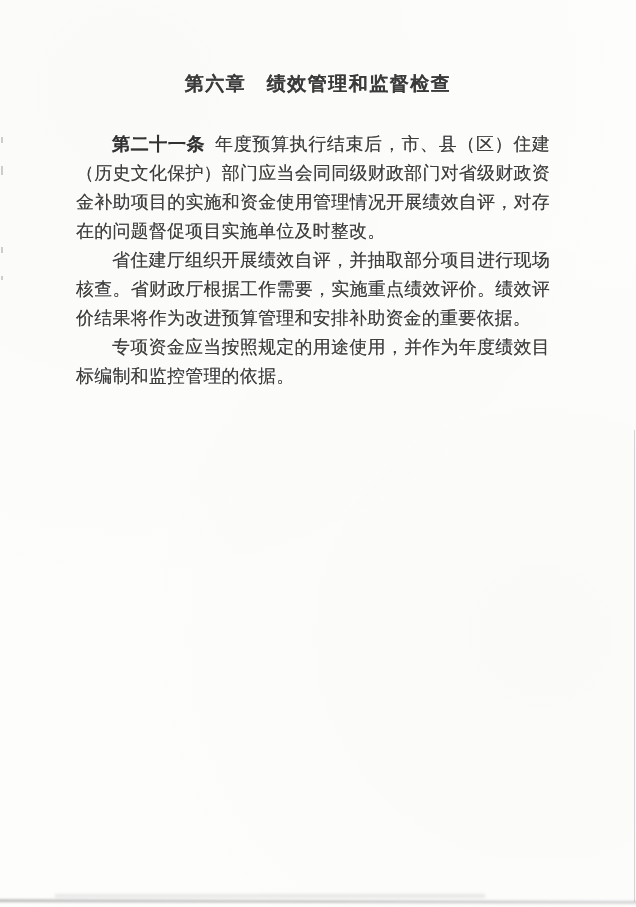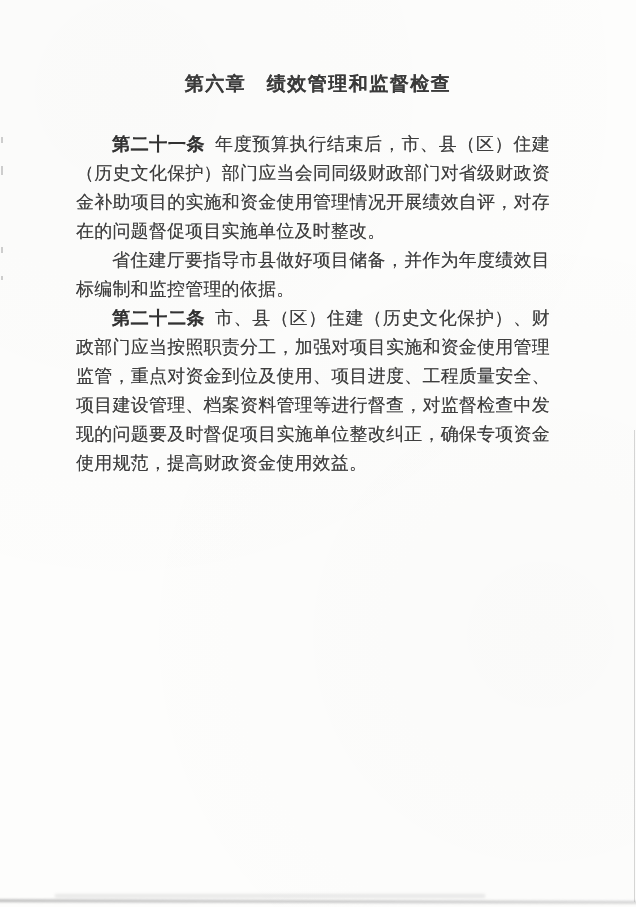--- a/index.html
+++ b/index.html
@@ -105,22 +105,22 @@
 </style>
 </head>
 <body>
 
 <div class="scan-page">
 
   <h1 class="doc-title">第六章　绩效管理和监督检查</h1>
 
   <div class="doc-body">
       <p class="para"><b class="article-label">第二十一条</b><span>年度预算执行结束后，市、县（区）住建（历史文化保护）部门应当会同同级财政部门对省级财政资金补助项目的实施和资金使用管理情况开展绩效自评，对存在的问题督促项目实施单位及时整改。</span></p>
-      <p class="para"><span>省住建厅要指导市县做好项目储备，并作为年度绩效目标编制和监控管理的依据。</span></p>
-      <p class="para"><b class="article-label">第二十二条</b><span>市、县（区）住建（历史文化保护）、财政部门应当按照职责分工，加强对项目实施和资金使用管理监管，重点对资金到位及使用、项目进度、工程质量安全、项目建设管理、档案资料管理等进行督查，对监督检查中发现的问题要及时督促项目实施单位整改纠正，确保专项资金使用规范，提高财政资金使用效益。</span></p>
+      <p class="para"><span>省住建厅组织开展绩效自评，并抽取部分项目进行现场核查。省财政厅根据工作需要，实施重点绩效评价。绩效评价结果将作为改进预算管理和安排补助资金的重要依据。</span></p>
+      <p class="para"><span>专项资金应当按照规定的用途使用，并作为年度绩效目标编制和监控管理的依据。</span></p>
     </div>
 
   <div class="bottom-smudge"></div>
   <div class="bottom-edge-shadow"></div>
   <div class="right-edge-shadow"></div>
   <div class="left-speck speck-1"></div>
   <div class="left-speck speck-2"></div>
   <div class="left-speck speck-3"></div>
   <div class="left-speck speck-4"></div>
 

